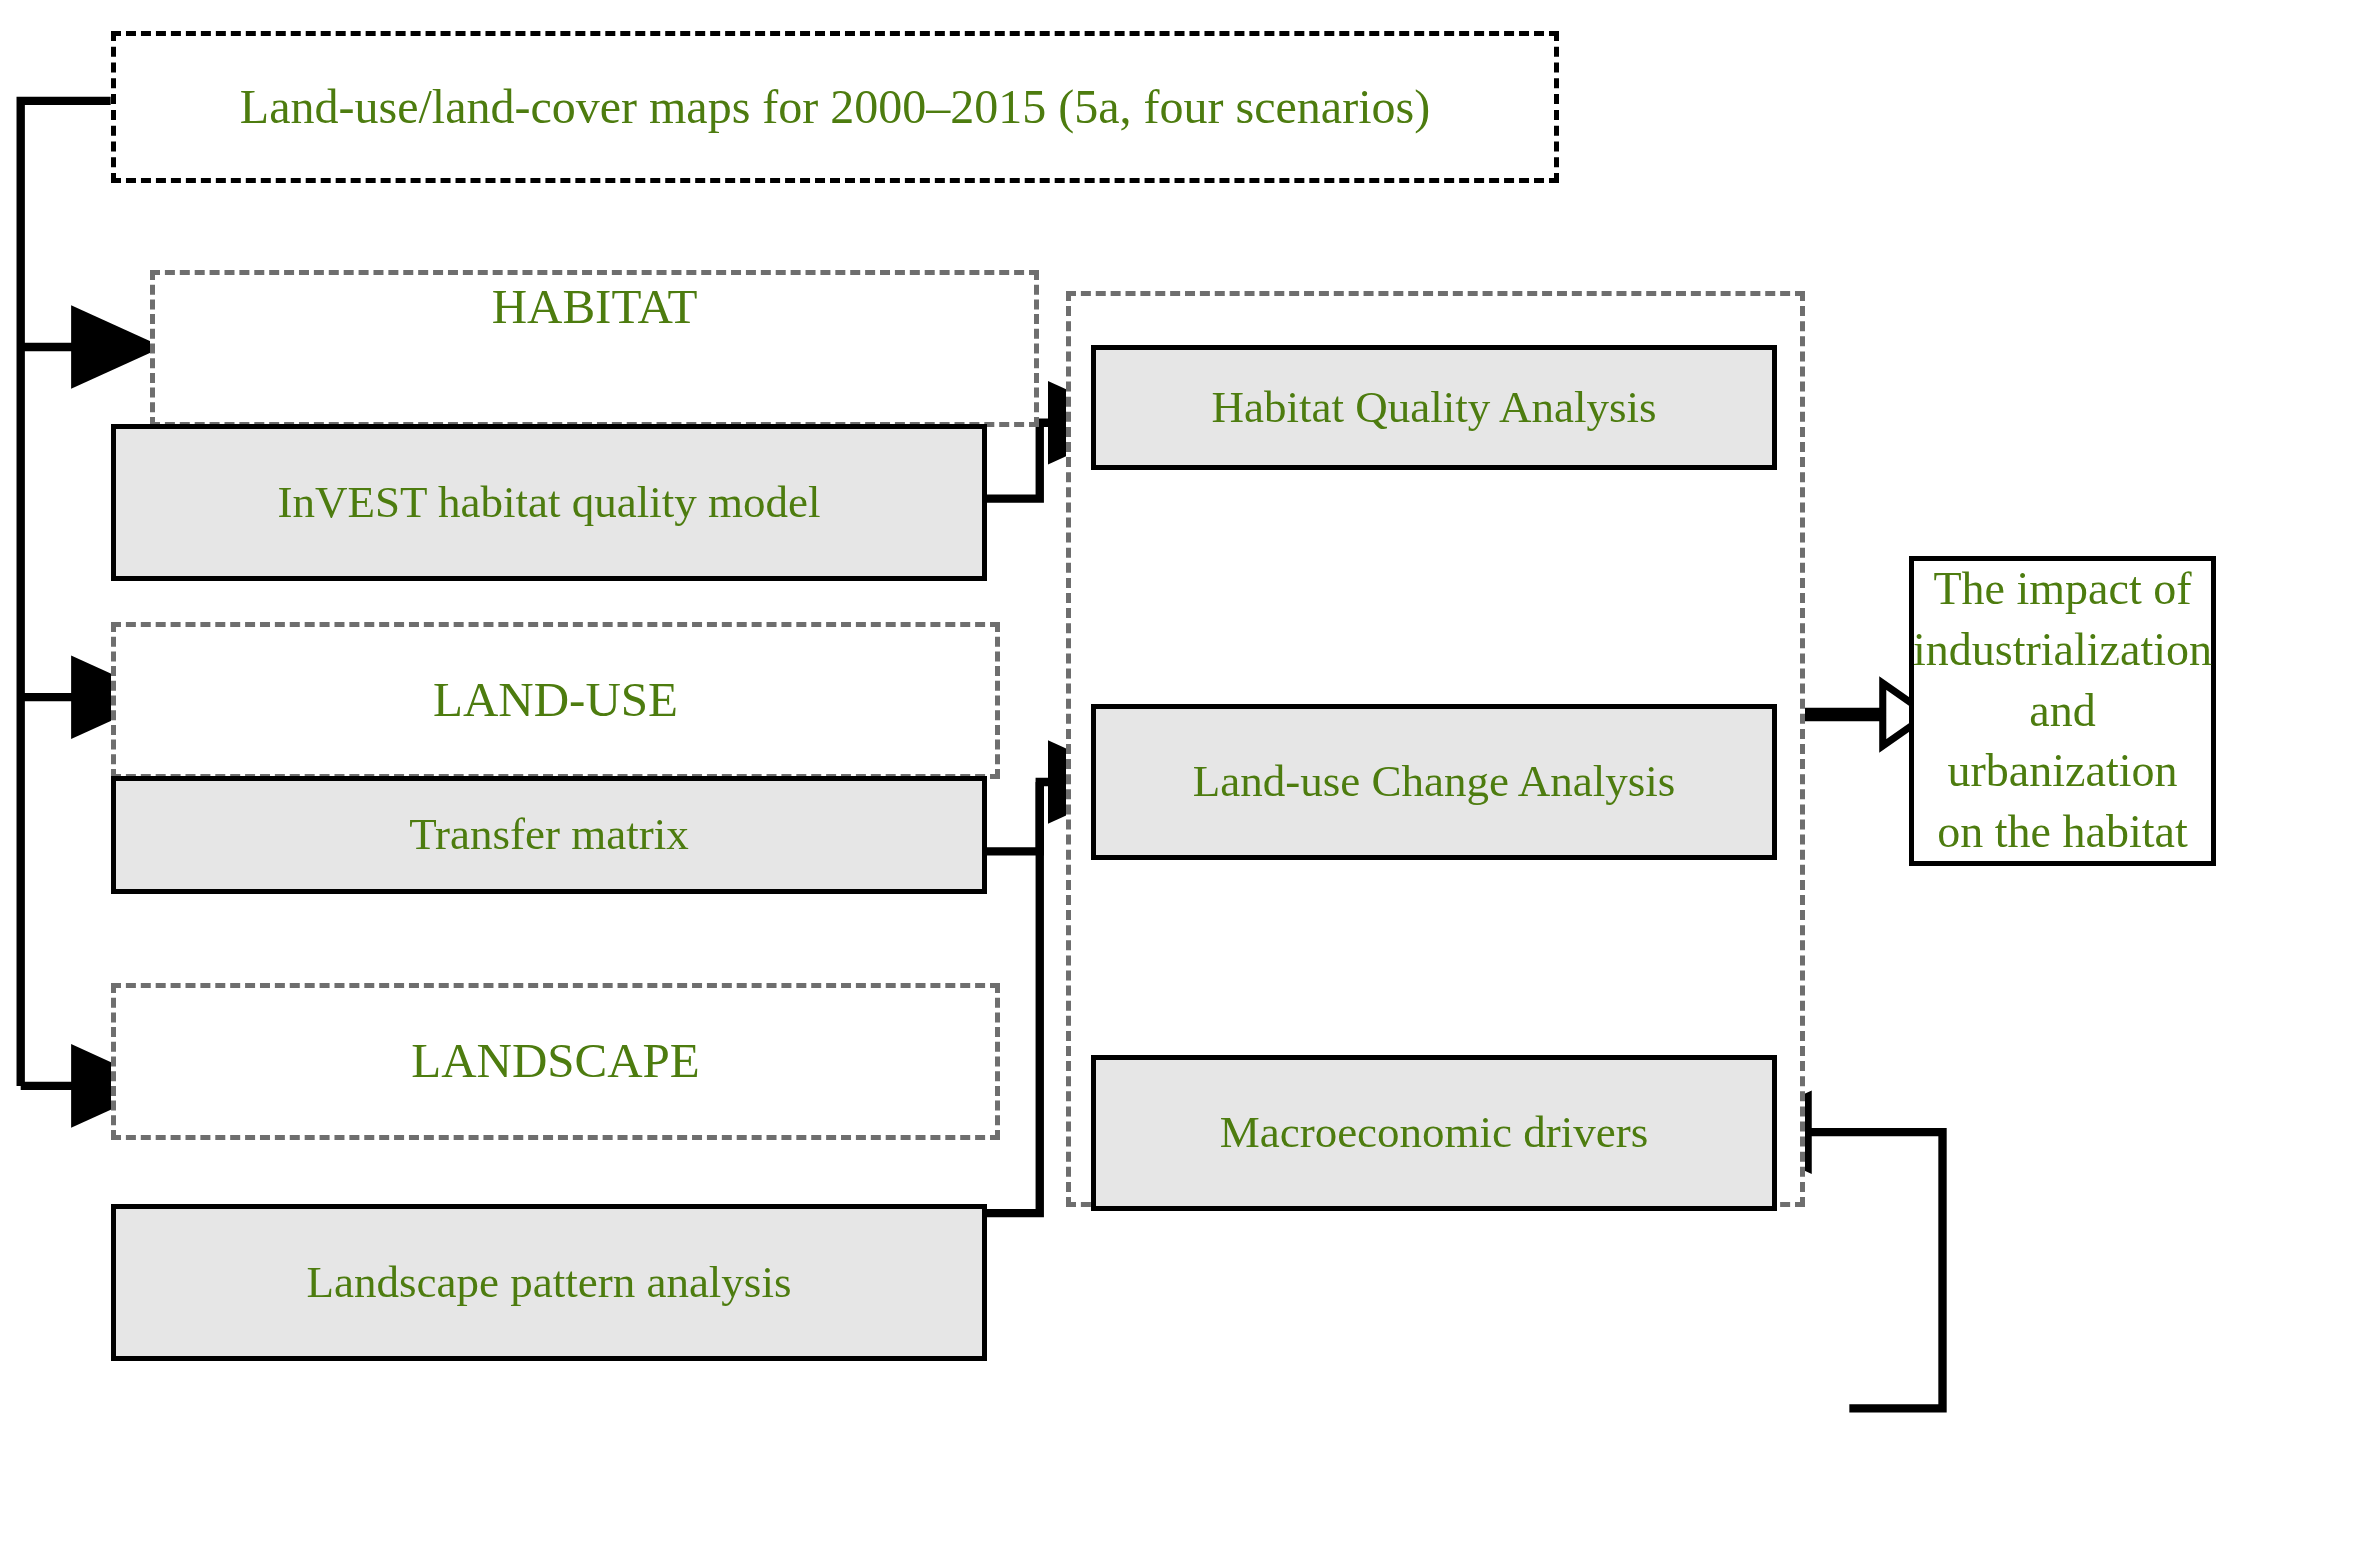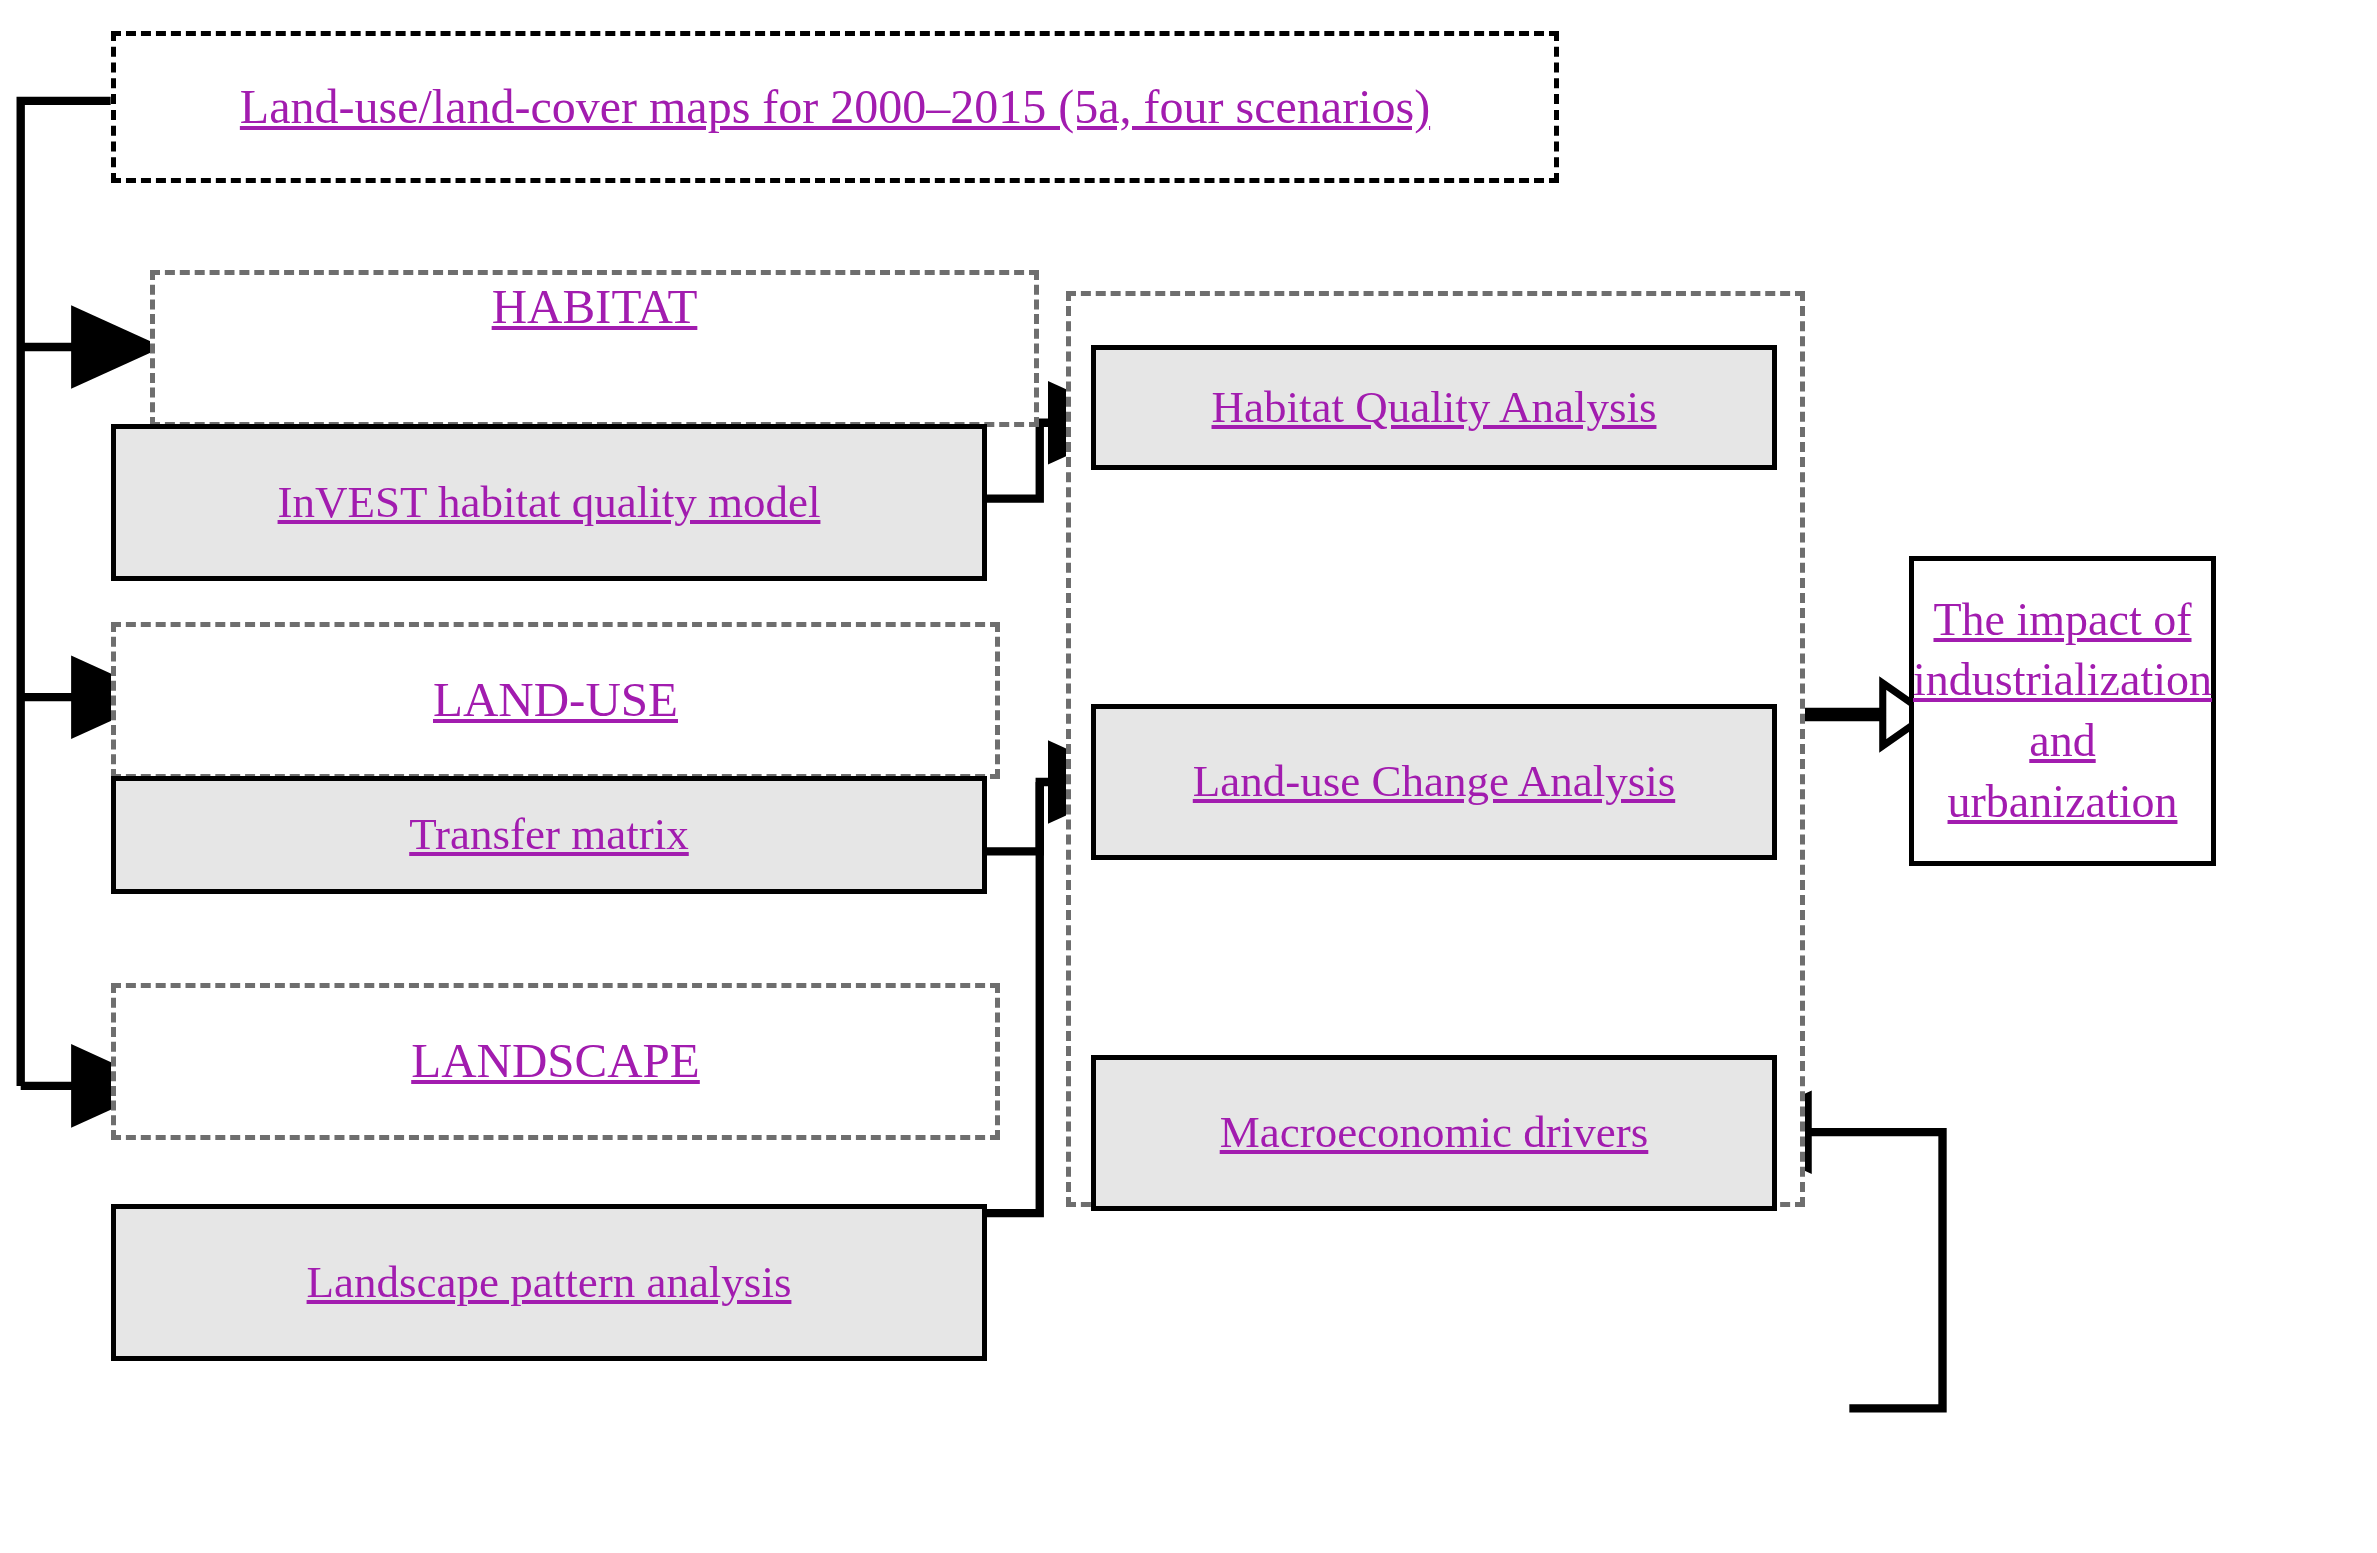--- a/index.html
+++ b/index.html
@@ -4,21 +4,21 @@
 <style>
   html,body{margin:0;padding:0;background:#fff;}
   body{width:2377px;height:1553px;font-family:"Liberation Serif",serif;overflow:hidden;}
   #stage{position:relative;width:2377px;height:1553px;background:#ffffff;}
   svg#wires{position:absolute;left:0;top:0;width:2377px;height:1553px;}
   .node{position:absolute;box-sizing:border-box;display:flex;align-items:center;justify-content:center;text-align:center;}
   .dash-black{border:5.8px dashed #000;background:#fff;}
   .dash-gray{border:5.8px dashed #6e6e6e;background:#fff;}
   .solid-gray-fill{border:5.8px solid #000;background:#e6e6e6;}
   .solid-white{border:5.8px solid #000;background:#fff;}
-  .txt{font-family:"Liberation Serif",serif;color:#a21caf;line-height:1.32;text-decoration:underline;}
+  .txt{font-family:"Liberation Serif",serif;color:#4d7c0f;line-height:1.32;}
   .t-source{font-size:48px;}
   .t-group{font-size:49px;}
   .t-model{font-size:45px;}
   .t-analysis{font-size:45px;}
   .t-impact{font-size:46px;}
 </style>
 </head>
 <body>
 
 <div id="stage">
@@ -97,17 +97,18 @@
   </div>
 
   <div class="node solid-gray-fill" style="left:1091px;top:704px;width:686px;height:156px;">
     <span class="txt t-analysis">Land-use Change Analysis</span>
   </div>
 
   <div class="node solid-white" style="left:1909px;top:556px;width:307px;height:310px;flex-direction:column;padding:6.4px 11.6px;">
     <span class="txt t-impact">The impact of</span>
     <span class="txt t-impact">industrialization</span>
     <span class="txt t-impact">and urbanization</span>
+    <span class="txt t-impact">on the habitat</span>
   </div>
 
 
 </div>
 
 
 </body></html>

